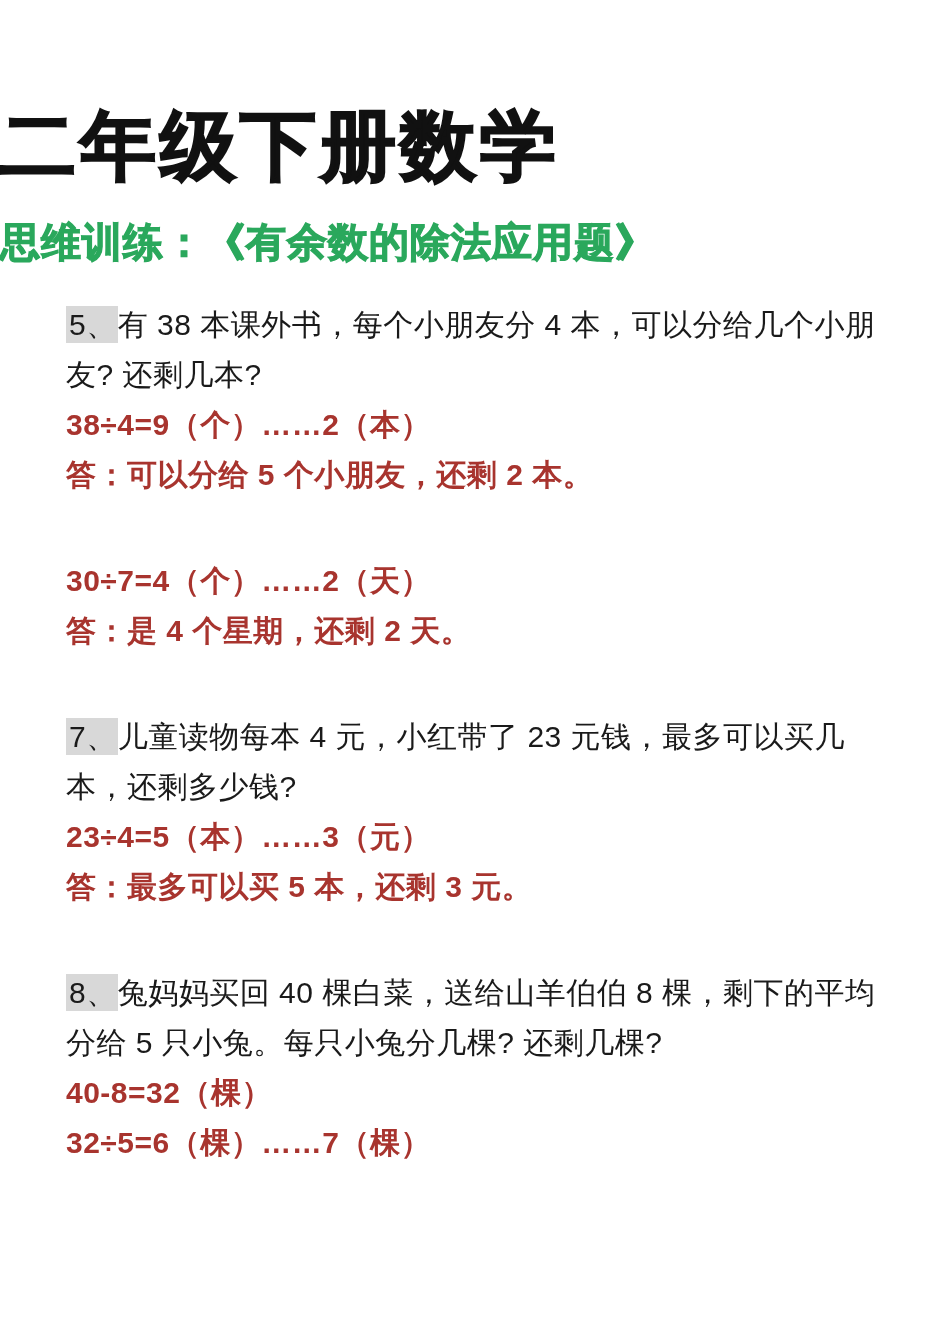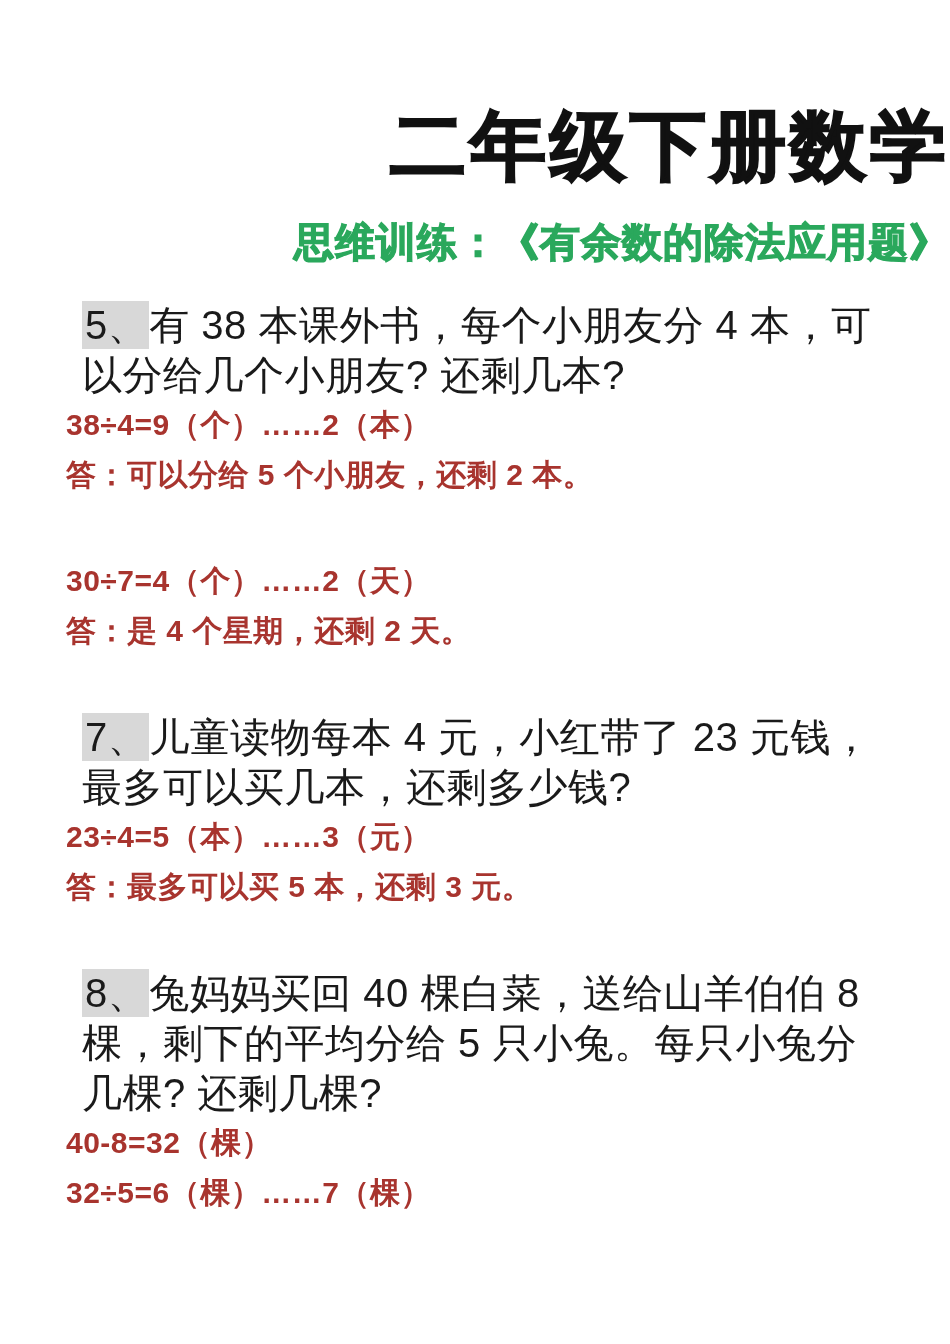--- a/index.html
+++ b/index.html
@@ -17,50 +17,49 @@
     width: 950px;
     height: 1344px;
     margin: 0 auto;
     background: var(--background);
     overflow: hidden;
     font-family: "Liberation Sans", "DejaVu Sans", sans-serif;
     color: var(--body-text);
   }
   .doc-title {
     margin-top: 100px;
-    text-align: right;
+    text-align: left;
     font-size: 76px;
     line-height: 92px;
     font-weight: 900;
     letter-spacing: 4px;
     color: var(--title-black);
     -webkit-text-stroke: 2px var(--title-black);
   }
   .doc-subtitle {
     margin-top: 26px;
-    text-align: right;
+    text-align: left;
     font-size: 40px;
     line-height: 48px;
     font-weight: 900;
     letter-spacing: 1px;
     color: var(--subtitle-green);
     -webkit-text-stroke: 1.2px var(--subtitle-green);
   }
   .problems {
     margin-top: 34px;
     padding: 0 62px 0 66px;
   }
   .problem { margin-bottom: 56px; }
   .problem:last-child { margin-bottom: 0; }
   .q-line {
-    font-size: 40px;
+    font-size: 30px;
     line-height: 50px;
     color: var(--body-text);
     letter-spacing: 0.5px;
-    margin-left: 16px;
   }
   .num {
     background: var(--number-highlight);
     padding: 2px 1px 2px 3px;
   }
   .red-line {
     font-size: 30px;
     line-height: 50px;
     color: var(--answer-red);
     font-weight: 600;

